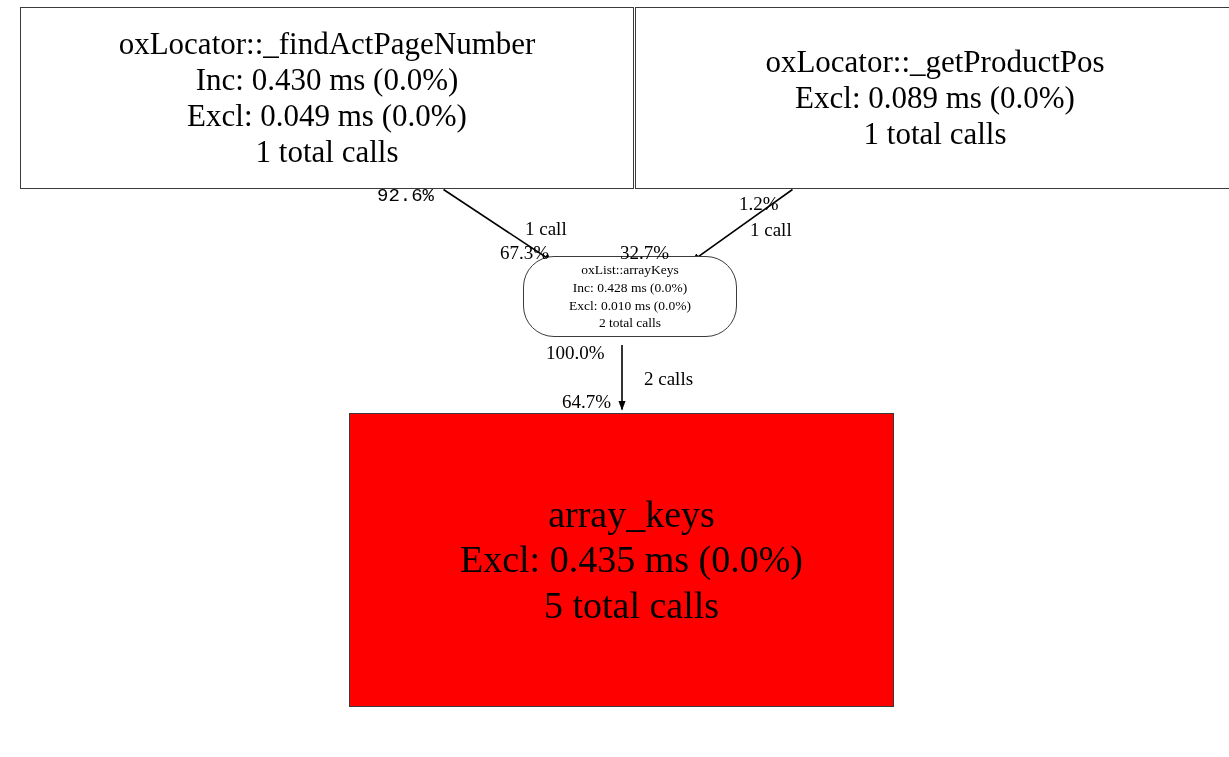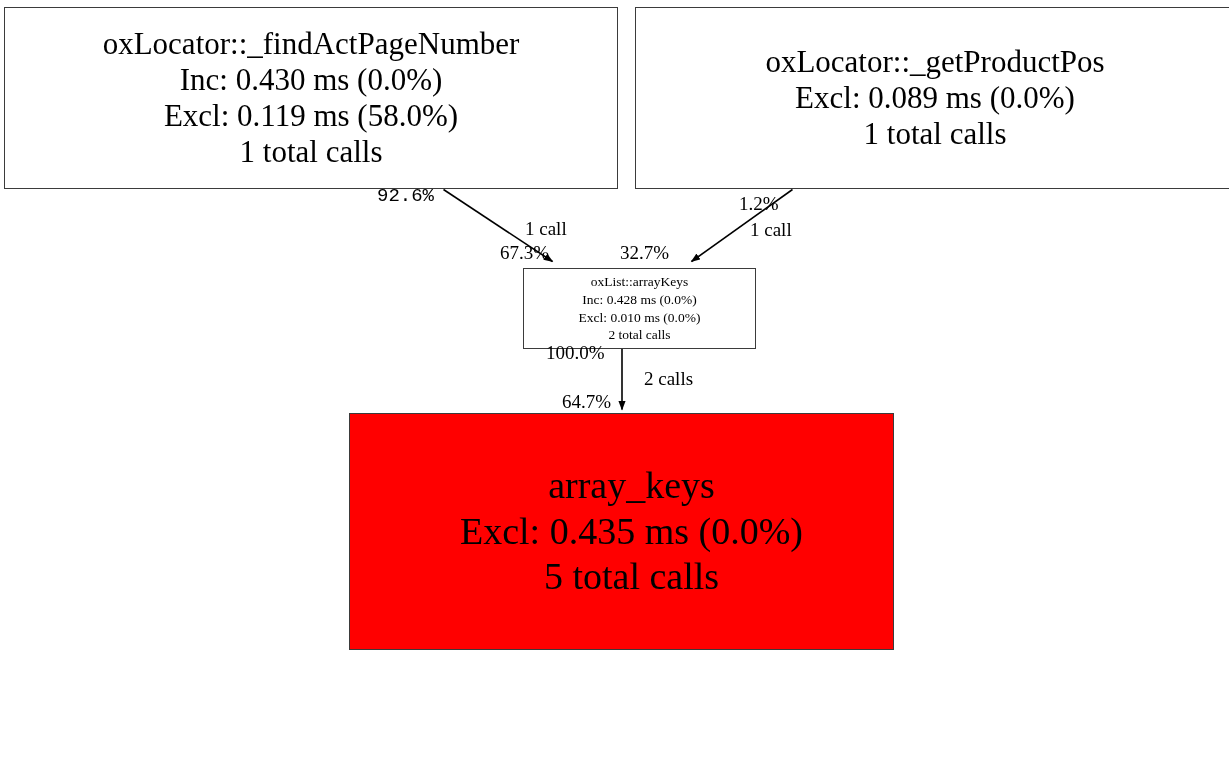--- a/index.html
+++ b/index.html
@@ -26,49 +26,50 @@
     align-items: center;
     justify-content: center;
     text-align: center;
     line-height: 1.16;
     white-space: nowrap;
   }
   .node .line { display: block; }
 
   
   #node-findactpagenumber {
-    left: 4px;
+    left: 20px;
     top: 7px;
     width: 614px;
     height: 182px;
     font-size: 31px;
   }
   
   #node-getproductpos {
     left: 635px;
     top: 7px;
     width: 600px;
     height: 182px;
     font-size: 31px;
   }
   
   #node-arraykeys {
     left: 523px;
-    top: 268px;
-    width: 233px;
+    top: 256px;
+    width: 214px;
     height: 81px;
     font-size: 13.5px;
     line-height: 1.32;
+    border-radius: 31px;
   }
   
   #node-array-keys-php {
     left: 349px;
     top: 413px;
     width: 545px;
-    height: 237px;
+    height: 294px;
     font-size: 38px;
     line-height: 1.2;
     padding-left: 20px;
   }
 
   .edge-label {
     position: absolute;
     white-space: nowrap;
     font-size: 19px;
     line-height: 1;
@@ -98,21 +99,21 @@
     <path d="M 443.5 189.5 L 552.5 261.5" stroke="#000000" stroke-width="1.6" fill="none" marker-end="url(#arrowhead)"></path>
 
     <path d="M 792.5 189.5 L 691.5 261.5" stroke="#000000" stroke-width="1.6" fill="none" marker-end="url(#arrowhead)"></path>
 
     <path d="M 622 345 L 622 409.5" stroke="#000000" stroke-width="1.6" fill="none" marker-end="url(#arrowhead)"></path>
   </svg>
 
   <div class="node" id="node-findactpagenumber" style="background: rgb(255, 255, 255); border-color: rgb(59, 59, 59);">
     <span class="line">oxLocator::_findActPageNumber</span>
     <span class="line">Inc: 0.430 ms (0.0%)</span>
-    <span class="line">Excl: 0.119 ms (58.0%)</span>
+    <span class="line">Excl: 0.049 ms (0.0%)</span>
     <span class="line">1 total calls</span>
   </div>
 
   <div class="node" id="node-getproductpos" style="background: rgb(255, 255, 255); border-color: rgb(59, 59, 59);">
     <span class="line">oxLocator::_getProductPos</span>
     <span class="line">Excl: 0.089 ms (0.0%)</span>
     <span class="line">1 total calls</span>
   </div>
 
   <div class="node" id="node-arraykeys" style="background: rgb(255, 255, 255); border-color: rgb(59, 59, 59);">

